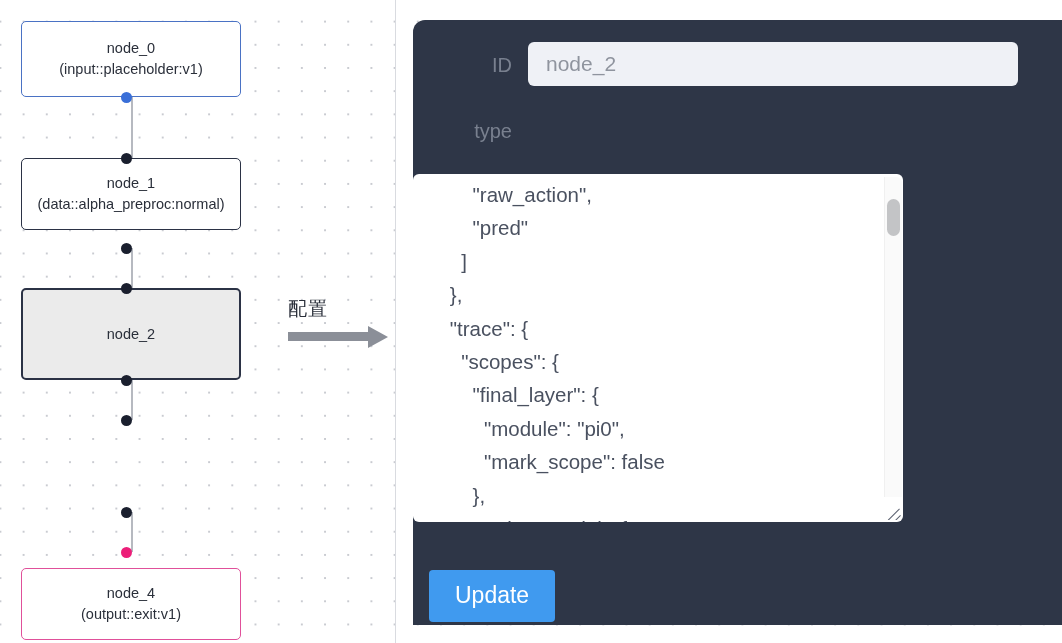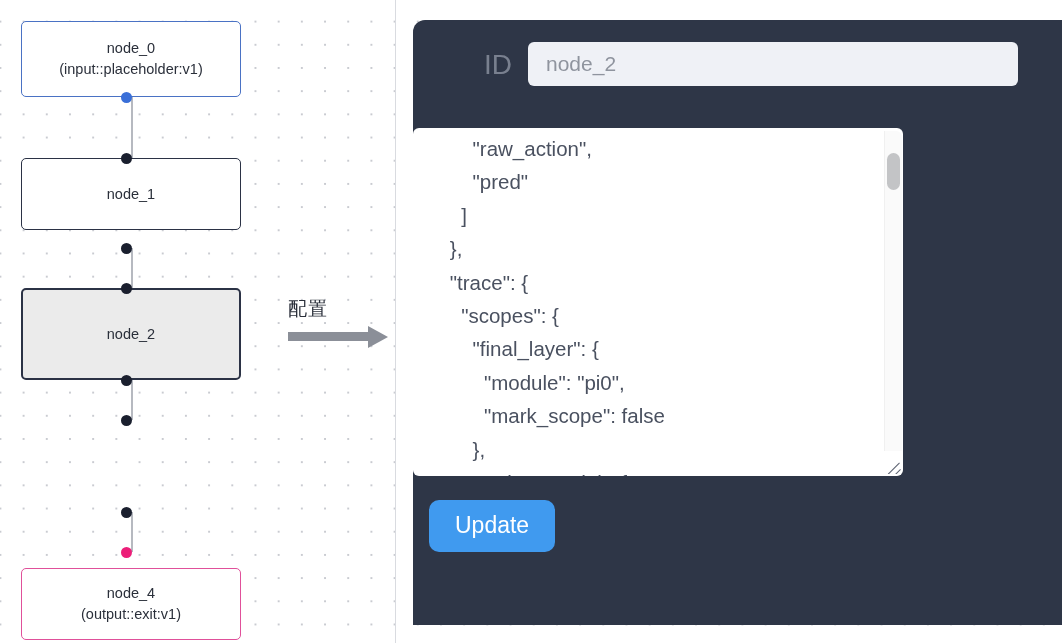--- a/index.html
+++ b/index.html
@@ -163,21 +163,21 @@
     align-items: flex-start;
     margin-bottom: 20px;
   }
   .field-label {
     width: 115px;
     flex: 0 0 115px;
     text-align: right;
     padding-right: 16px;
     box-sizing: border-box;
     color: #79808f;
-    font-size: 28px;
+    font-size: 20px;
     line-height: 46px;
     font-weight: 400;
   }
   .field-label.top-align { line-height: 38px; }
 
   .text-input {
     width: 490px;
     height: 44px;
     box-sizing: border-box;
     background: #eff1f6;
@@ -252,26 +252,27 @@
 
   #update-row {
     margin-top: 24px;
     padding-left: 16px;
   }
   #update-button {
     display: inline-block;
     background: #409aef;
     color: #ffffff;
     border: none;
-    border-radius: 10px;
+    border-radius: 4px;
     font-size: 23px;
     font-family: "Liberation Sans", "DejaVu Sans", sans-serif;
     padding: 12px 26px 14px 26px;
     cursor: pointer;
     line-height: 26px;
+    margin-top: 24px;
   }
 </style>
 </head>
 <body>
 
 <div id="stage">
 
   <div id="graph-canvas">
 
     <div class="edge" id="e-0-1"></div>
@@ -281,20 +282,21 @@
 
     <div class="node input-node" id="node-0">
       <span class="nlabel">node_0</span>
       <span class="nlabel">(input::placeholder:v1)</span>
     </div>
     <div class="handle blue" id="h-0-out"></div>
 
     <div class="handle" id="h-1-in"></div>
     <div class="node" id="node-1">
       <span class="nlabel">node_1</span>
+      <span class="nlabel">(data::alpha_preproc:normal)</span>
     </div>
     <div class="handle" id="h-1-out"></div>
 
     <div class="handle" id="h-2-in"></div>
     <div class="node selected" id="node-2">
       <span class="nlabel">node_2</span>
     </div>
     <div class="handle" id="h-2-out"></div>
 
     <div class="handle" id="h-3-in"></div>
@@ -318,20 +320,21 @@
   </div>
 
   <div id="config-panel">
 
     <div class="field-row">
       <div class="field-label">ID</div>
       <input class="text-input" id="id-input" type="text" value="node_2" style="">
     </div>
 
     <div class="field-row">
+      <div class="field-label">type</div>
     </div>
 
     <div class="field-row" id="config-row">
       <div id="config-area-wrap">
         <textarea id="config-textarea" style="">        "raw_action",
         "pred"
       ]
     },
     "trace": {
       "scopes": {

